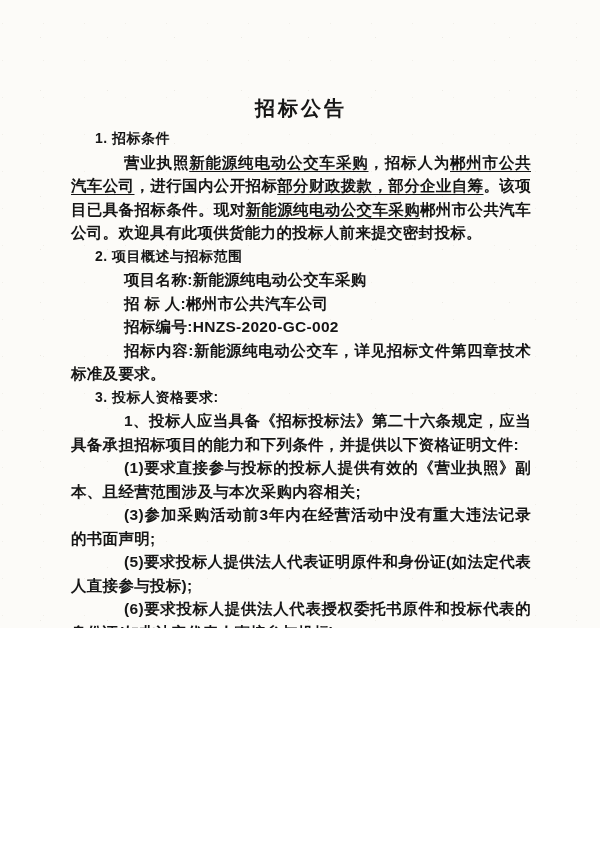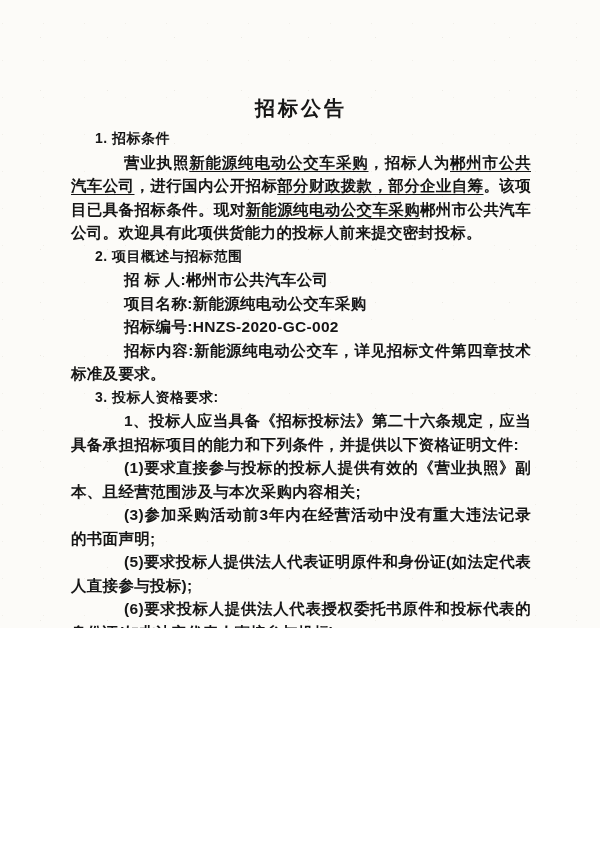--- a/index.html
+++ b/index.html
@@ -65,22 +65,22 @@
     <h1 class="doc-title">招标公告</h1>
 
     <section>
       <h2 class="sec-heading">1. 招标条件</h2>
       <p class="para"><span>营业执照</span><span class="u">新能源纯电动公交车采购</span><span>，招标人为</span><span class="u">郴州市公共汽车公司</span><span>，进行国内公开招标</span><span class="u">部分财政拨款，部分企业自筹</span><span>。该项目已具备招标条件。现对</span><span class="u">新能源纯电动公交车采购</span><span>郴州市公共汽车公司。欢迎具有此项供货能力的投标人前来提交密封投标。</span></p>
     </section>
 
     <section>
       <h2 class="sec-heading">2. 项目概述与招标范围</h2>
       <div>
+          <p class="line">项目名称:新能源纯电动公交车采购</p>
           <p class="line">招 标 人:郴州市公共汽车公司</p>
-          <p class="line">项目名称:新能源纯电动公交车采购</p>
           <p class="line">招标编号:HNZS-2020-GC-002</p>
           <p class="line">招标内容:新能源纯电动公交车，详见招标文件第四章技术标准及要求。</p>
         </div>
     </section>
 
     <section>
       <h2 class="sec-heading">3. 投标人资格要求:</h2>
       <div>
           <p class="line">1、投标人应当具备《招标投标法》第二十六条规定，应当具备承担招标项目的能力和下列条件，并提供以下资格证明文件:</p>
           <p class="line">(1)要求直接参与投标的投标人提供有效的《营业执照》副本、且经营范围涉及与本次采购内容相关;</p>

